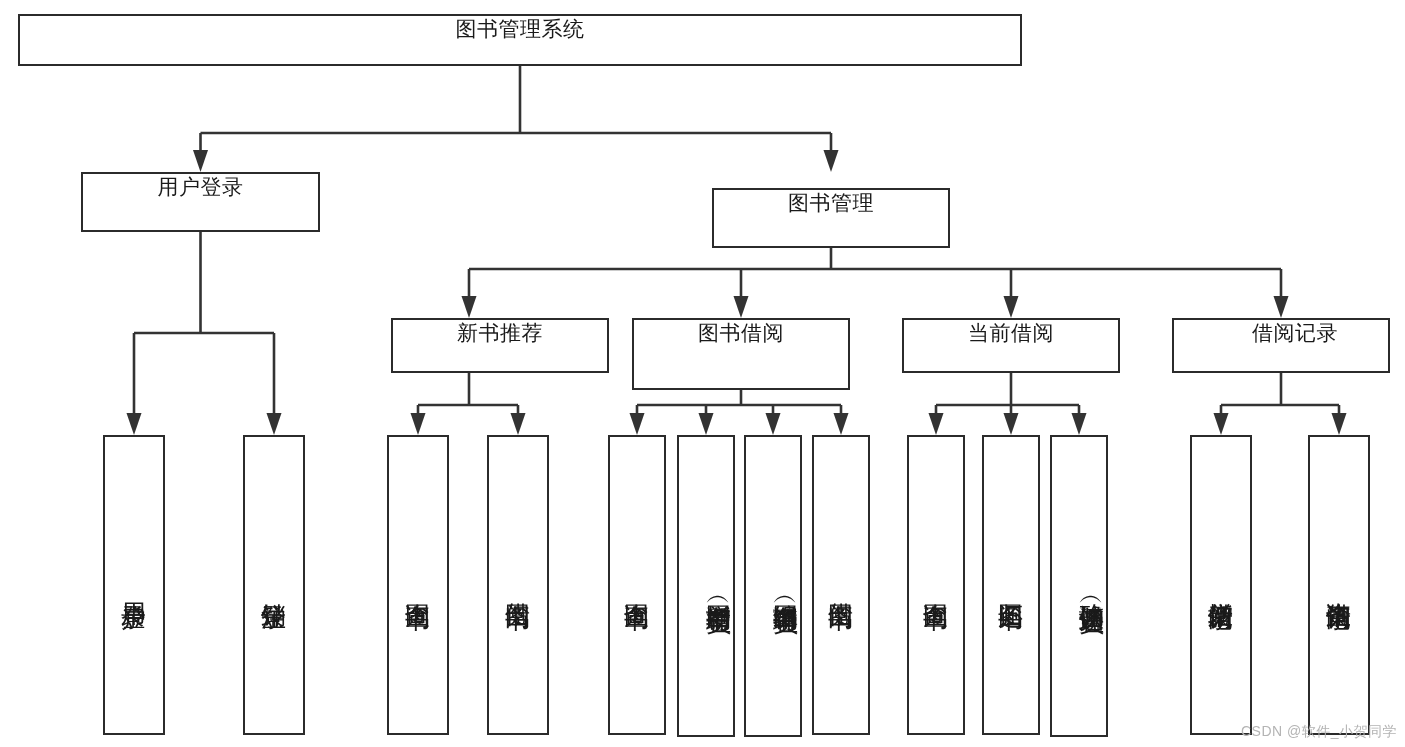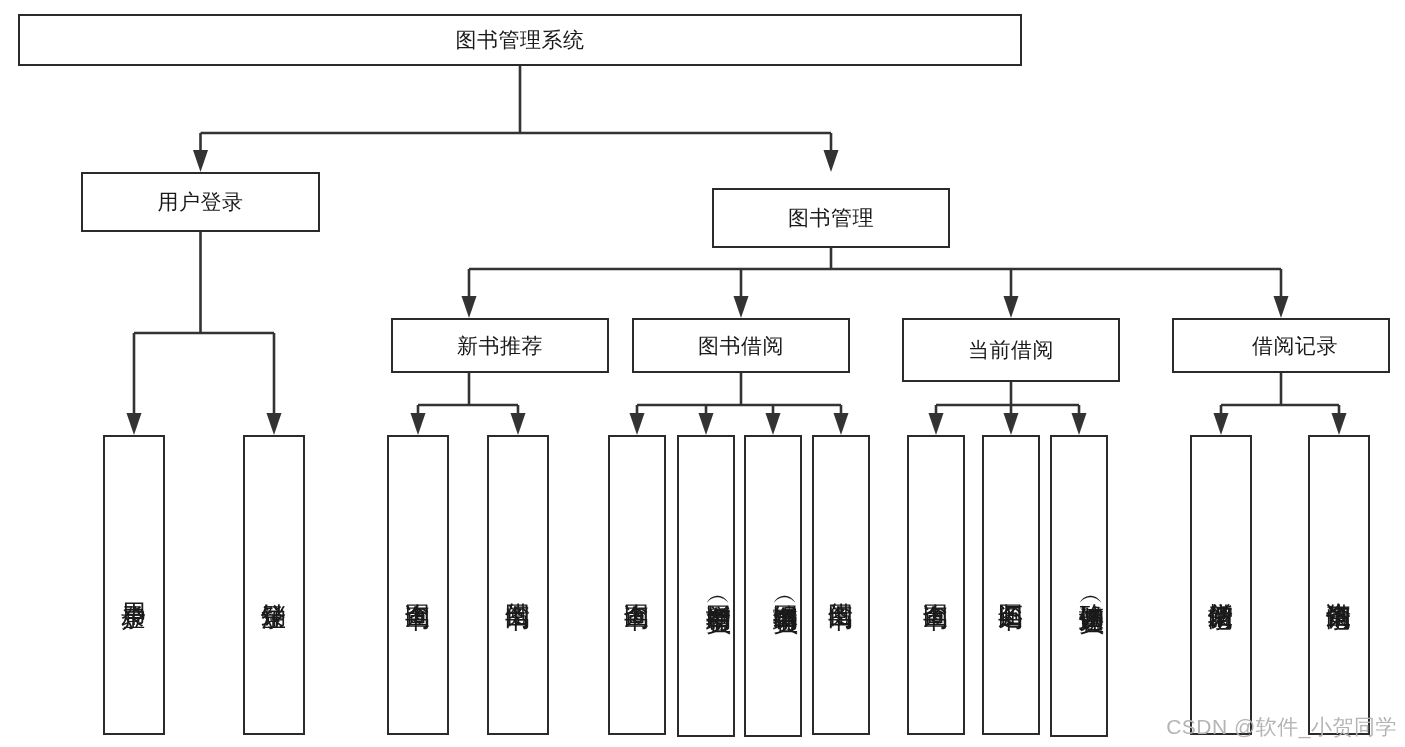--- a/index.html
+++ b/index.html
@@ -23,21 +23,21 @@
     top: 0;
     width: 1405px;
     height: 747px;
   }
   .node {
     position: absolute;
     box-sizing: border-box;
     background: #ffffff;
     border: 2px solid #2b2b2b;
     display: flex;
-    align-items: center;
+    align-items: flex-start;
     justify-content: center;
     color: #1a1a1a;
   }
   .node.horiz {
     font-size: 21px;
     letter-spacing: 0.5px;
     line-height: 1.2;
   }
   .node.vert {
     writing-mode: vertical-rl;
@@ -54,21 +54,21 @@
     padding-top: 0;
   }
   .node-label {
     display: block;
     white-space: nowrap;
   }
   #watermark {
     position: absolute;
     right: 8px;
     bottom: 6px;
-    font-size: 21px;
+    font-size: 14px;
     color: #b4b4b4;
     letter-spacing: 0.5px;
     white-space: nowrap;
   }
 </style>
 </head>
 <body>
 
 <div id="canvas">
   <svg id="wires" viewBox="0 0 1405 747" preserveAspectRatio="none" aria-hidden="true">
@@ -131,24 +131,24 @@
       </div>
       <div class="node horiz" style="left: 81px; top: 172px; width: 239px; height: 60px; border-color: rgb(43, 43, 43); background: rgb(255, 255, 255); color: rgb(26, 26, 26);">
         <span class="node-label">用户登录</span>
       </div>
       <div class="node horiz" style="left: 712px; top: 188px; width: 238px; height: 60px; border-color: rgb(43, 43, 43); background: rgb(255, 255, 255); color: rgb(26, 26, 26);">
         <span class="node-label">图书管理</span>
       </div>
       <div class="node horiz" style="left: 360px; top: 318px; width: 218px; height: 55px; border-color: rgb(43, 43, 43); background: rgb(255, 255, 255); color: rgb(26, 26, 26); margin-left: 31px;">
         <span class="node-label">新书推荐</span>
       </div>
-      <div class="node horiz" style="left: 632px; top: 318px; width: 218px; height: 55px; border-color: rgb(43, 43, 43); background: rgb(255, 255, 255); color: rgb(26, 26, 26);">
+      <div class="node horiz" style="left: 632px; top: 318px; width: 218px; height: 72px; border-color: rgb(43, 43, 43); background: rgb(255, 255, 255); color: rgb(26, 26, 26);">
         <span class="node-label">图书借阅</span>
       </div>
-      <div class="node horiz" style="left: 902px; top: 318px; width: 218px; height: 64px; border-color: rgb(43, 43, 43); background: rgb(255, 255, 255); color: rgb(26, 26, 26);">
+      <div class="node horiz" style="left: 902px; top: 318px; width: 218px; height: 55px; border-color: rgb(43, 43, 43); background: rgb(255, 255, 255); color: rgb(26, 26, 26);">
         <span class="node-label">当前借阅</span>
       </div>
       <div class="node horiz" style="left: 1172px; top: 318px; width: 218px; height: 55px; border-color: rgb(43, 43, 43); background: rgb(255, 255, 255); color: rgb(26, 26, 26); padding-left: 28px;">
         <span class="node-label">借阅记录</span>
       </div>
       <div class="node vert midaligned" style="left: 103px; top: 435px; width: 62px; height: 300px; border-color: rgb(43, 43, 43); background: rgb(255, 255, 255); color: rgb(26, 26, 26);">
         <span class="node-label">用户登录</span>
       </div>
       <div class="node vert midaligned" style="left: 243px; top: 435px; width: 62px; height: 300px; border-color: rgb(43, 43, 43); background: rgb(255, 255, 255); color: rgb(26, 26, 26);">
         <span class="node-label">注销登录</span>

